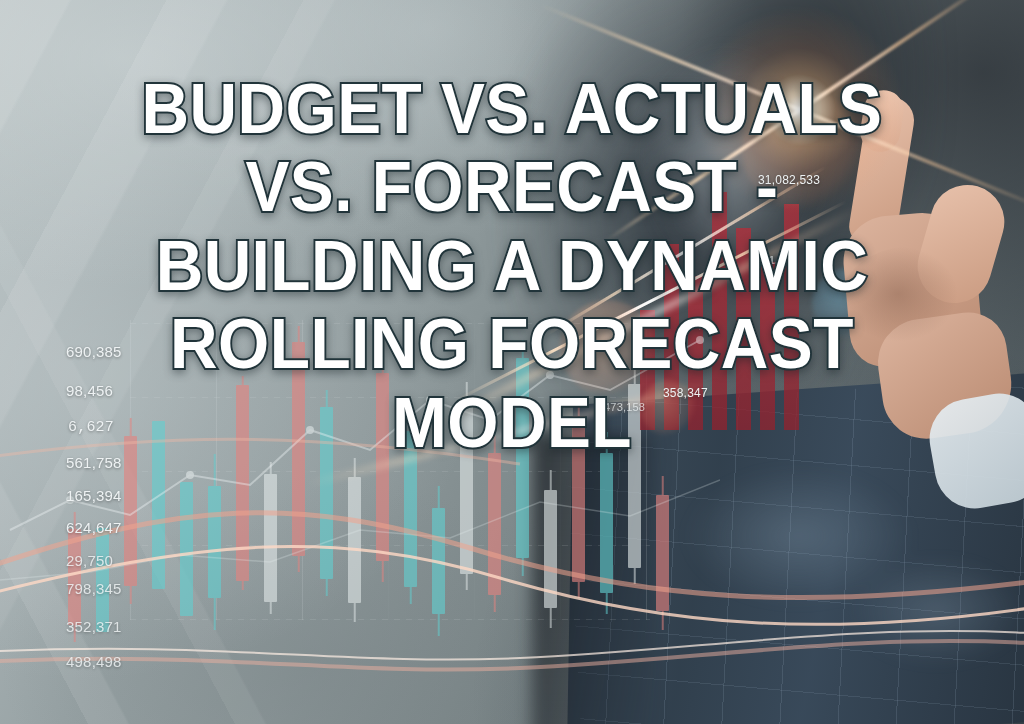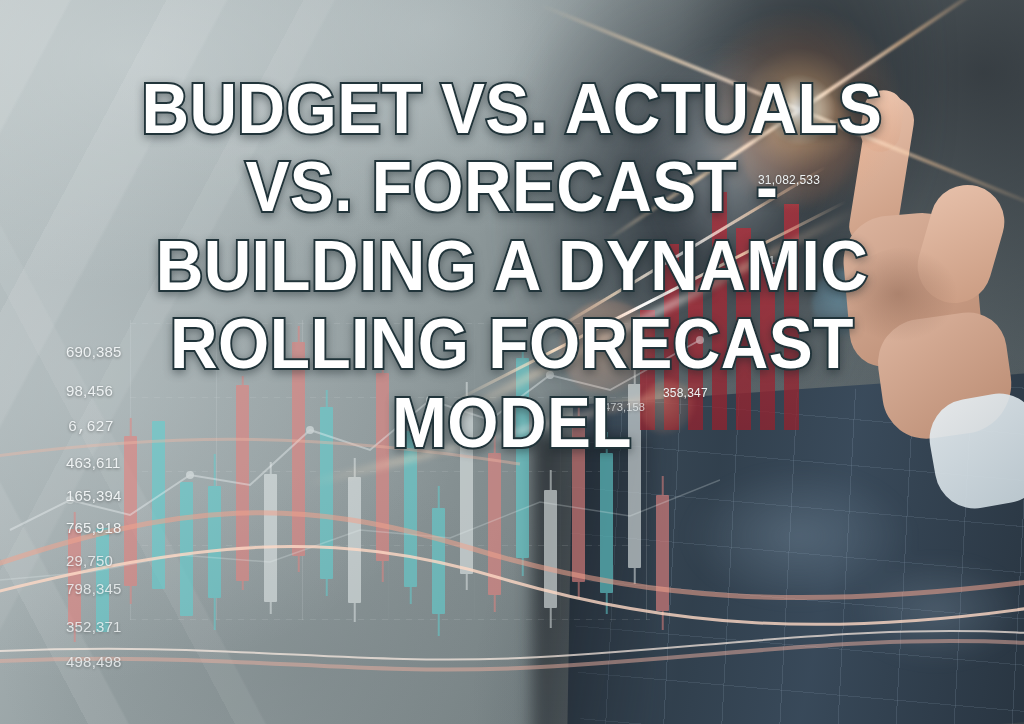--- a/index.html
+++ b/index.html
@@ -361,23 +361,23 @@
   </div>
 
   <div class="flare-ray"></div>
   <div class="flare-ray r2"></div>
   <div class="flare"></div>
 
   <div id="left-nums">
       <div class="num" style="left: 66px; top: 343px;">690,385</div>
       <div class="num" style="left: 66px; top: 382px;">98,456</div>
       <div class="num" style="left: 68px; top: 419px; font-family: Liberation Mono, monospace;">6,627</div>
-      <div class="num" style="left: 66px; top: 454px;">463,611</div>
+      <div class="num" style="left: 66px; top: 454px;">561,758</div>
       <div class="num" style="left: 66px; top: 487px;">165,394</div>
-      <div class="num" style="left: 66px; top: 519px;">765,918</div>
+      <div class="num" style="left: 66px; top: 519px;">624,647</div>
       <div class="num dim" style="left: 66px; top: 552px;">29,750</div>
       <div class="num dim" style="left: 66px; top: 580px;">798,345</div>
       <div class="num dim" style="left: 66px; top: 618px;">352,371</div>
       <div class="num dim" style="left: 66px; top: 653px;">498,498</div>
     </div>
   <div id="right-nums">
       <div class="num sm" style="left: 758px; top: 173px;">31,082,533</div>
       <div class="num xs" style="left: 756px; top: 254px; font-weight: bold;">781,336</div>
       <div class="num sm" style="left: 663px; top: 386px;">358,347</div>
       <div class="num xs" style="left: 604px; top: 401px;">473,158</div>

